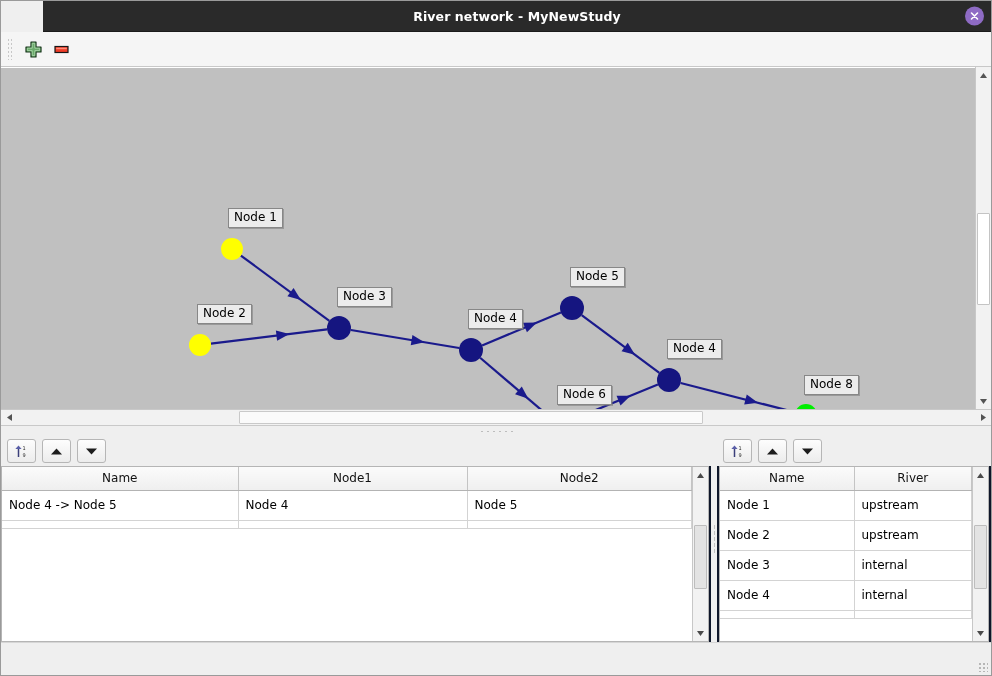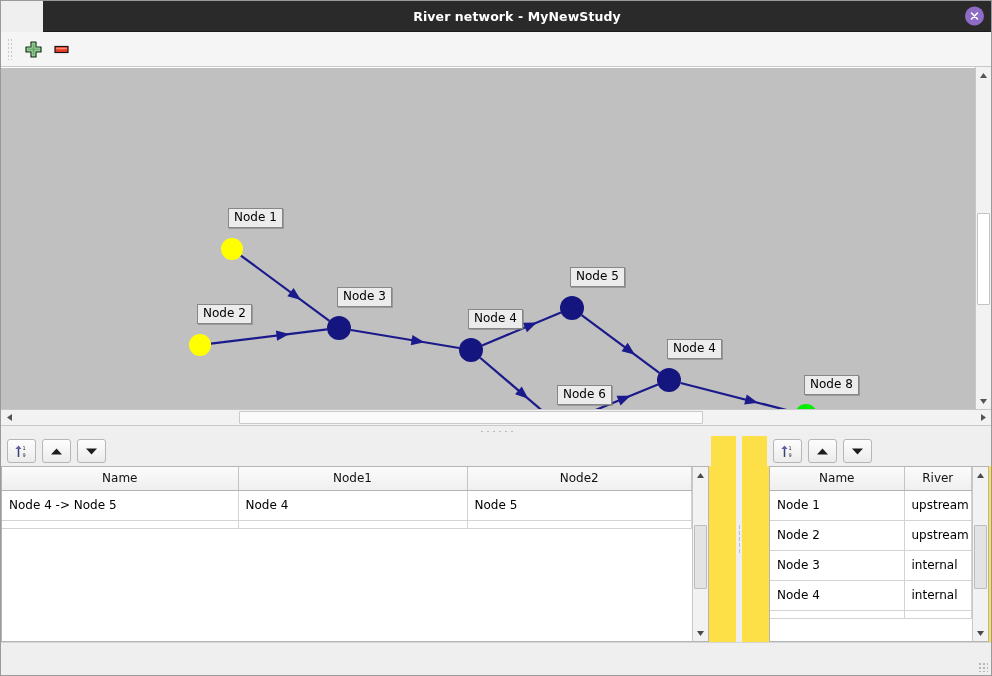--- a/index.html
+++ b/index.html
@@ -182,23 +182,22 @@
     width: 34px; height: 3px;
     background-image: radial-gradient(#bdbdbd 1px, transparent 1px);
     background-size: 6px 3px;
   }
 
   
   .bottom {
     flex: 0 0 206px;
     height: 206px;
     display: flex;
-    background: #fde047;
-    box-sizing: border-box;
-    gap: 25px;
+    background: #0f172a;
+    box-sizing: border-box;
   }
   .pane {
     display: flex;
     flex-direction: column;
     box-sizing: border-box;
     min-width: 0;
   }
   .pane-left  { flex: 0 0 710px; width: 710px; }
   .vsplitter {
     flex: 0 0 6px; width: 6px;

